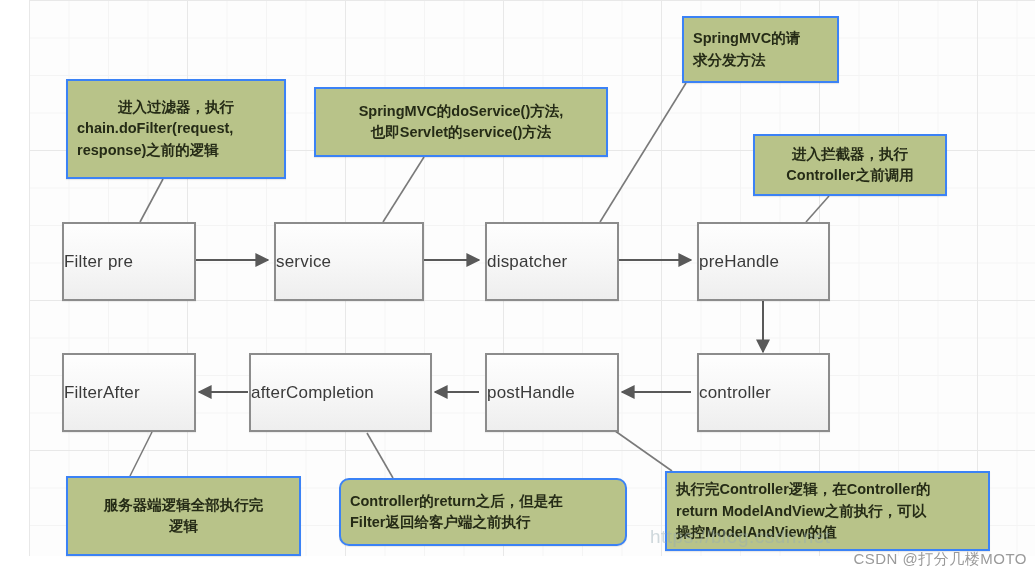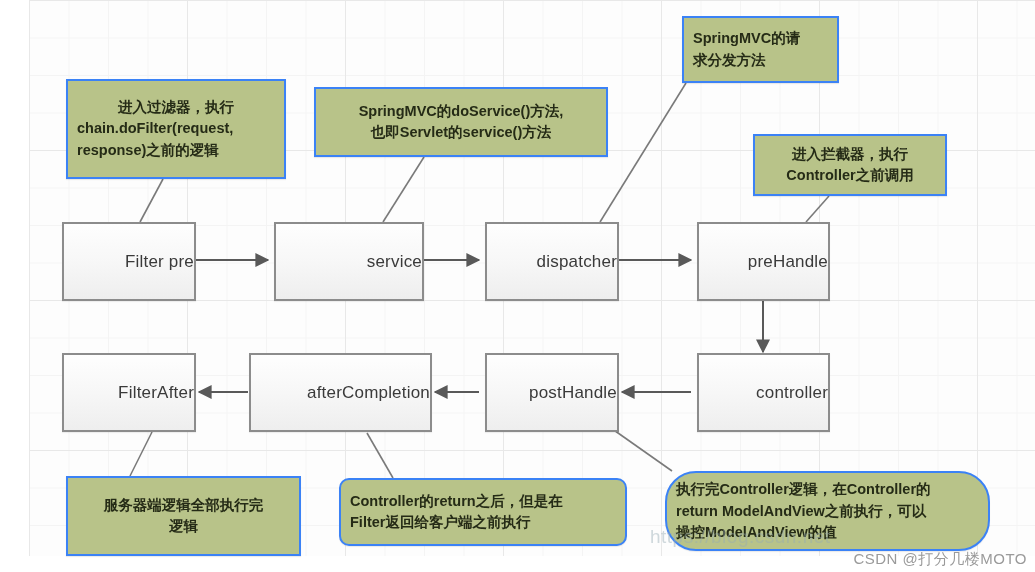--- a/index.html
+++ b/index.html
@@ -53,21 +53,21 @@
   }
 
   
   .node {
     position: absolute;
     box-sizing: border-box;
     border: 2px solid #8c8c8c;
     background: linear-gradient(to bottom, #fefefe 0%, #f7f7f7 50%, #eeeeee 100%);
     display: flex;
     align-items: center;
-    justify-content: flex-end;
+    justify-content: flex-start;
     color: #3a3a3a;
     font-size: 17px;
     letter-spacing: 0.2px;
     box-shadow: 0 1px 1px rgba(0,0,0,0.06);
   }
 
   
   .note {
     position: absolute;
     box-sizing: border-box;
@@ -224,21 +224,21 @@
     </span>
   </div>
 
   <div class="note left-align" style="left:339px; top:478px; width:288px; height:68px;border-radius:10px;">
     <span>
       <span style="display:block;">Controller的return之后，但是在</span>
       <span style="display:block;">Filter返回给客户端之前执行</span>
     </span>
   </div>
 
-  <div class="note left-align" style="left:665px; top:471px; width:325px; height:80px;border-radius:31px;">
+  <div class="note left-align" style="left:665px; top:471px; width:325px; height:80px;">
     <span>
       <span style="display:block;">执行完Controller逻辑，在Controller的</span>
       <span style="display:block;">return ModelAndView之前执行，可以</span>
       <span style="display:block;">操控ModelAndView的值</span>
     </span>
   </div>
 
   <div class="wm-url">https://blog.csdn.net</div>
   <div class="wm-csdn">CSDN @打分几楼MOTO</div>
 

